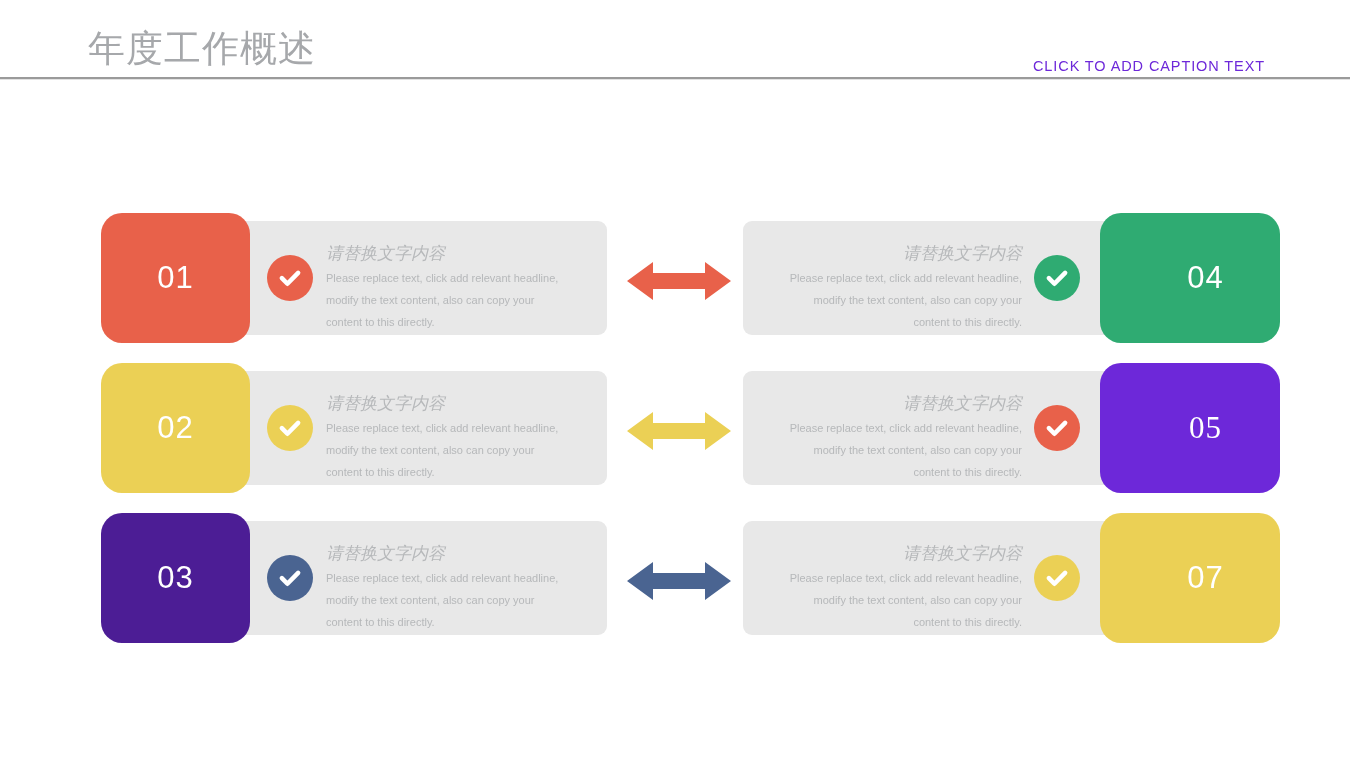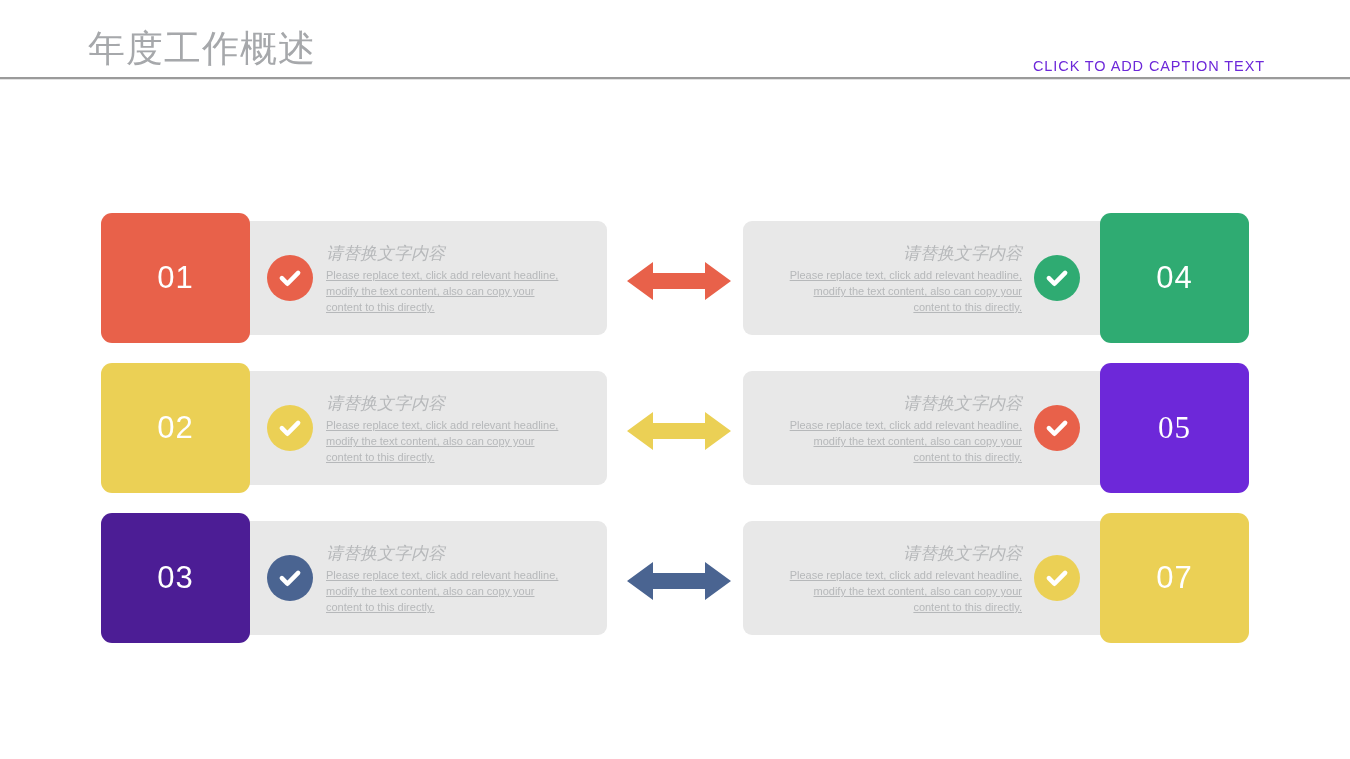--- a/index.html
+++ b/index.html
@@ -87,31 +87,31 @@
   }
   .panel-left  { left: 176px; width: 431px; }
   .panel-right { left: 743px; width: 431px; }
 
   
   .tile {
     position: absolute;
     top: 0;
     width: 149px;
     height: 130px;
-    border-radius: 11px;
+    border-radius: 21px;
     color: #ffffff;
     font-size: 31px;
     font-weight: 300;
     letter-spacing: 1px;
     display: flex;
     align-items: center;
     justify-content: center;
   }
   .tile-left  { left: 101px; }
-  .tile-right { left: 1100px; }
+  .tile-right { left: 1100px; padding-left: 31px; }
 
   
   .badge {
     position: absolute;
     top: 42px;
     width: 46px;
     height: 46px;
     border-radius: 50%;
     display: flex;
     align-items: center;
@@ -134,23 +134,22 @@
     color: #b6b8ba;
     line-height: 21px;
     margin: 0 0 3px 0;
     white-space: nowrap;
     font-weight: 400;
     font-style: italic;
   }
   .txt-body {
     font-size: 11px;
     color: #b6b8ba;
-    line-height: 16px;
+    line-height: 22px;
     margin: 0;
-    text-decoration: underline;
   }
 
   
   .arrow {
     position: absolute;
     left: 627px;
     top: 47px;
     width: 104px;
     height: 42px;
   }

